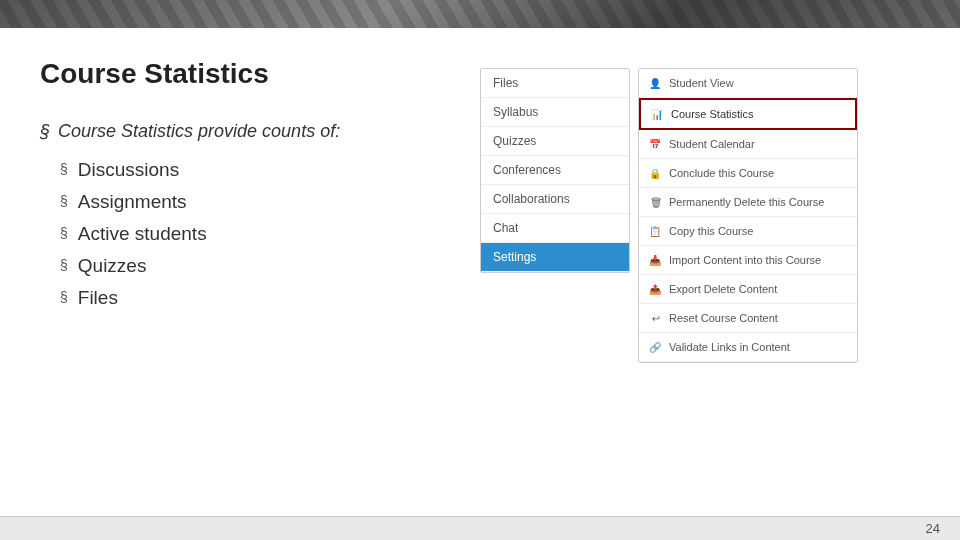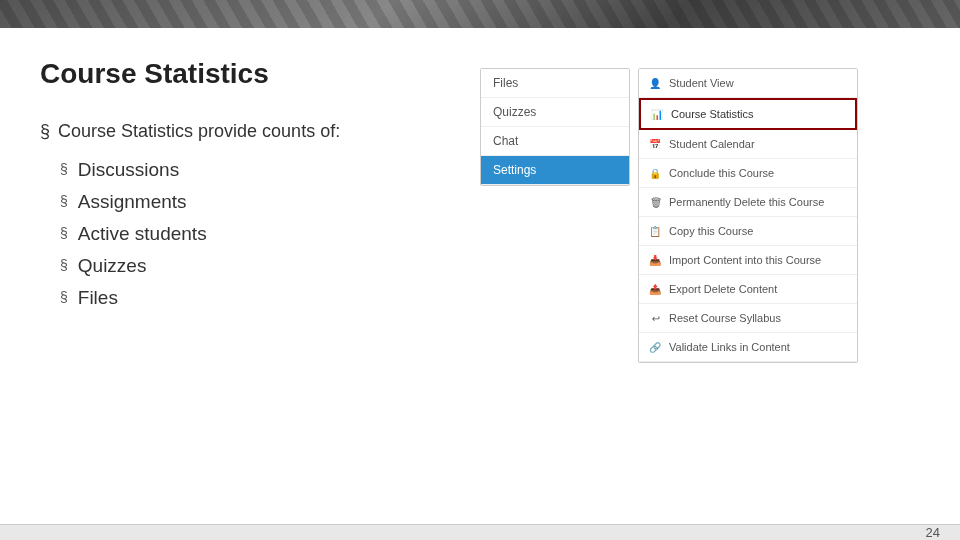--- a/index.html
+++ b/index.html
@@ -33,21 +33,21 @@
         transparent 10px,
         rgba(0,0,0,0.15) 10px,
         rgba(0,0,0,0.15) 20px
       );
     }
 
     
     .bottom-bar {
       position: absolute;
       bottom: 0; left: 0; right: 0;
-      height: 16px;
+      height: 24px;
       background: #e8e8e8;
       border-top: 1px solid #ccc;
       display: flex;
       align-items: center;
       justify-content: flex-end;
       padding-right: 20px;
     }
 
     
     .main-content {
@@ -73,20 +73,21 @@
       color: #222;
       margin-bottom: 30px;
       font-family: Arial, sans-serif;
     }
 
     .intro-text {
       font-size: 18px;
       color: #333;
       margin-bottom: 16px;
       line-height: 1.3;
+      font-style: italic;
     }
 
     .bullet-section {
       margin-left: 20px;
     }
 
     .bullet-item {
       display: flex;
       align-items: flex-start;
       margin-bottom: 10px;
@@ -217,21 +218,24 @@
           <span class="bullet-marker">§</span>
           <span class="bullet-text">Files</span>
         </div>
       </div>
   </div>
 
   <div class="right-panel">
 
     <div class="screenshot-left" id="menu-list">
         <div class="menu-item">Files</div>
+        <div class="menu-item">Syllabus</div>
         <div class="menu-item">Quizzes</div>
+        <div class="menu-item">Conferences</div>
+        <div class="menu-item">Collaborations</div>
         <div class="menu-item">Chat</div>
         <div class="menu-item active">Settings</div>
       </div>
 
     <div class="screenshot-right" id="sidebar-list">
         <div class="sidebar-item">
           <span class="sidebar-icon">👤</span>
           <span>Student View</span>
         </div>
         <div class="sidebar-item highlighted">
@@ -257,21 +261,21 @@
         <div class="sidebar-item">
           <span class="sidebar-icon">📥</span>
           <span>Import Content into this Course</span>
         </div>
         <div class="sidebar-item">
           <span class="sidebar-icon">📤</span>
           <span>Export Delete Content</span>
         </div>
         <div class="sidebar-item">
           <span class="sidebar-icon">↩</span>
-          <span>Reset Course Syllabus</span>
+          <span>Reset Course Content</span>
         </div>
         <div class="sidebar-item">
           <span class="sidebar-icon">🔗</span>
           <span>Validate Links in Content</span>
         </div>
       </div>
 
   </div>
 </div>
 

